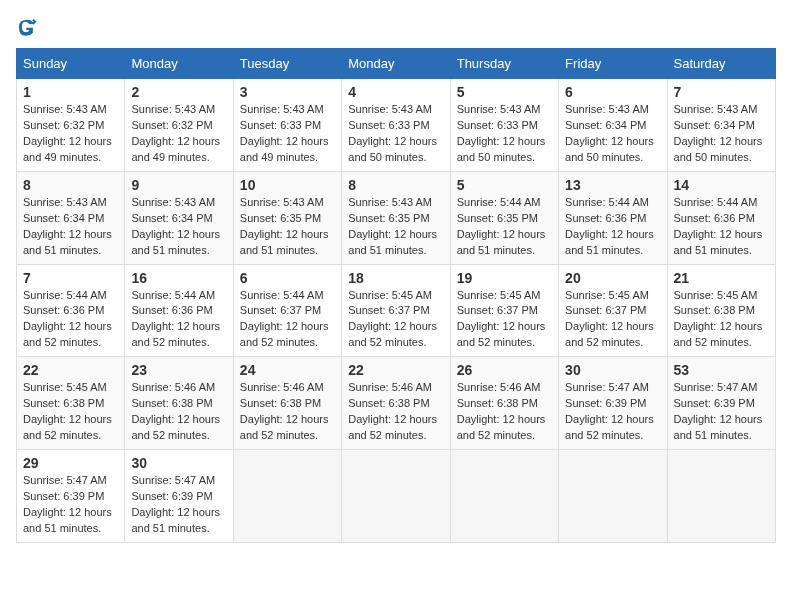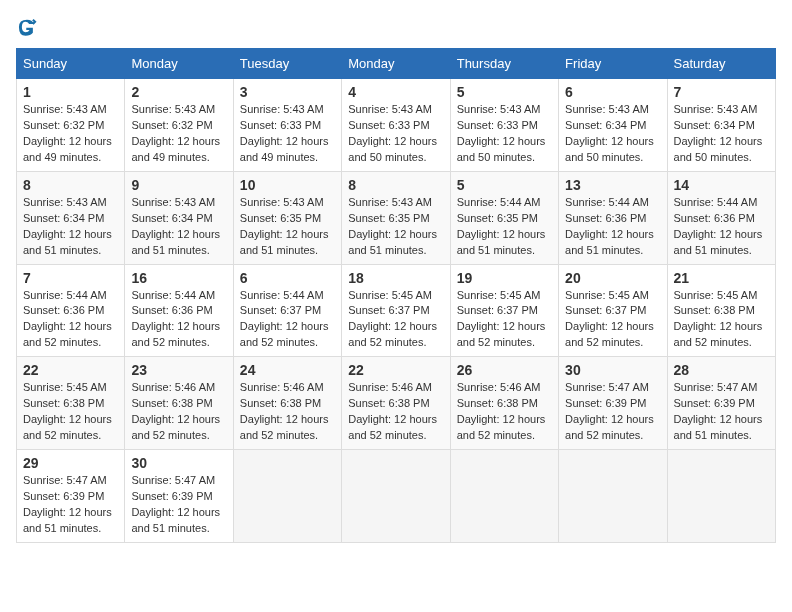--- a/index.html
+++ b/index.html
@@ -222,21 +222,21 @@
         </td>
         <td>
           <span class="day-num">26</span>
           <div class="day-detail">Sunrise: 5:46 AM<br>Sunset: 6:38 PM<br>Daylight: 12 hours and 52 minutes.</div>
         </td>
         <td>
           <span class="day-num">30</span>
           <div class="day-detail">Sunrise: 5:47 AM<br>Sunset: 6:39 PM<br>Daylight: 12 hours and 52 minutes.</div>
         </td>
         <td>
-          <span class="day-num">28</span>
+          <span class="day-num">53</span>
           <div class="day-detail">Sunrise: 5:47 AM<br>Sunset: 6:39 PM<br>Daylight: 12 hours and 51 minutes.</div>
         </td>
       </tr>
       <tr class="week-row">
         <td>
           <span class="day-num">29</span>
           <div class="day-detail">Sunrise: 5:47 AM<br>Sunset: 6:39 PM<br>Daylight: 12 hours and 51 minutes.</div>
         </td>
         <td>
           <span class="day-num">30</span>

